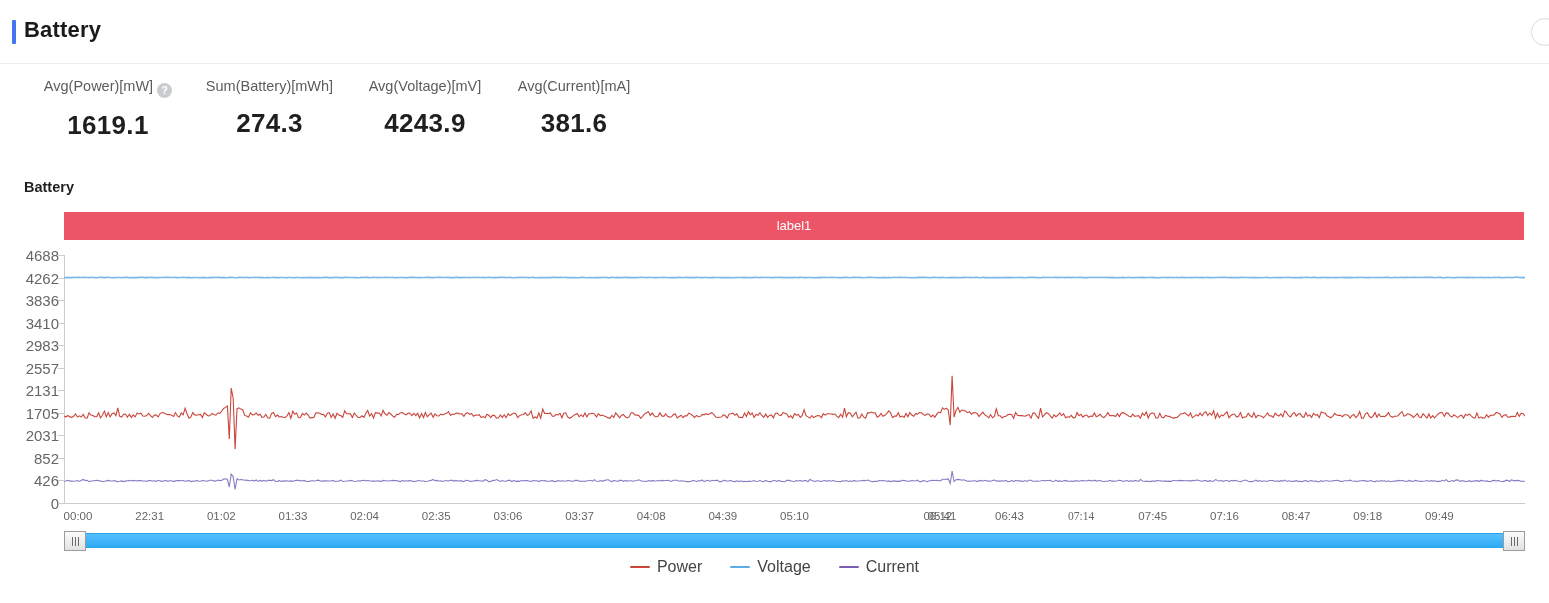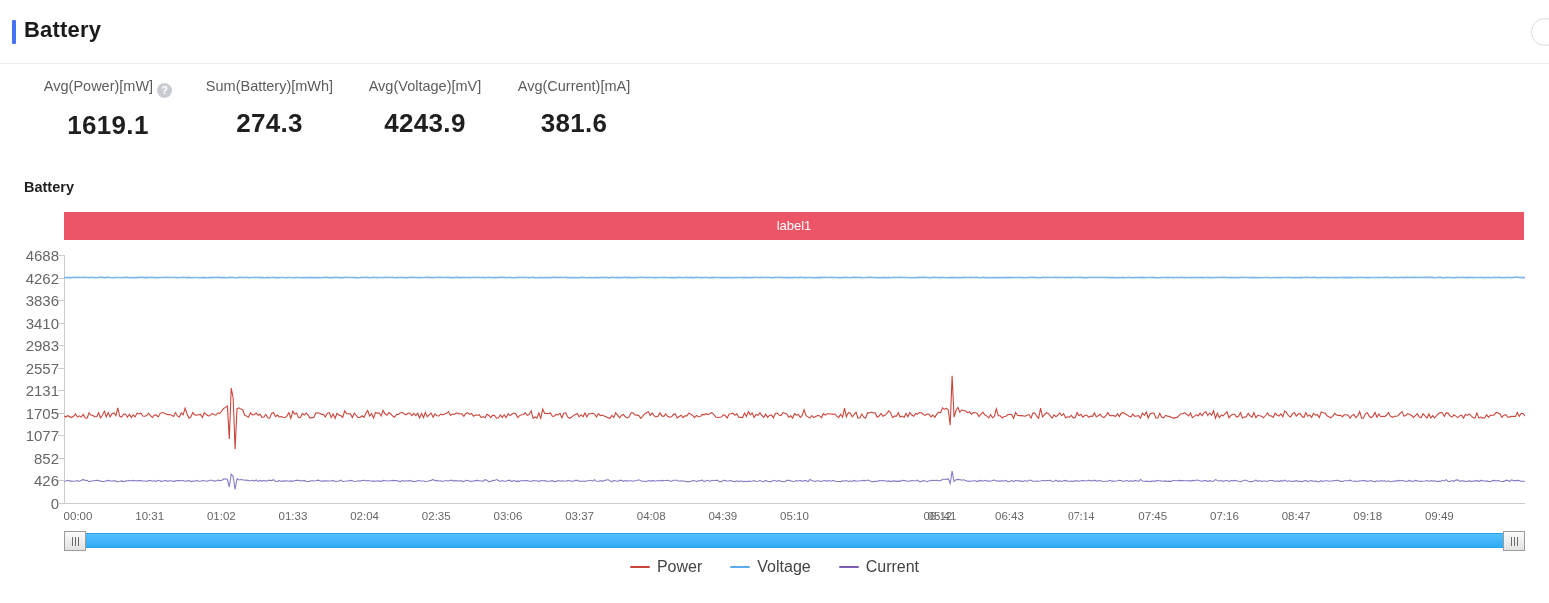--- a/index.html
+++ b/index.html
@@ -285,32 +285,32 @@
       <div class="y-tick" style="top: 122.608px;">3410</div>
       <div class="y-tick-mark" style="top: 122.608px;"></div>
       <div class="y-tick" style="top: 145.196px;">2983</div>
       <div class="y-tick-mark" style="top: 145.196px;"></div>
       <div class="y-tick" style="top: 167.732px;">2557</div>
       <div class="y-tick-mark" style="top: 167.732px;"></div>
       <div class="y-tick" style="top: 190.268px;">2131</div>
       <div class="y-tick-mark" style="top: 190.268px;"></div>
       <div class="y-tick" style="top: 212.804px;">1705</div>
       <div class="y-tick-mark" style="top: 212.804px;"></div>
-      <div class="y-tick" style="top: 235.34px;">1077</div>
+      <div class="y-tick" style="top: 235.34px;">2031</div>
       <div class="y-tick-mark" style="top: 235.34px;"></div>
       <div class="y-tick" style="top: 257.928px;">852</div>
       <div class="y-tick-mark" style="top: 257.928px;"></div>
       <div class="y-tick" style="top: 280.464px;">426</div>
       <div class="y-tick-mark" style="top: 280.464px;"></div>
       <div class="y-tick" style="top: 303px;">0</div>
       <div class="y-tick-mark" style="top: 303px;"></div>
     </div>
   <div id="x-ticks">
       <div class="x-tick" style="left: 78px;">00:00</div>
-      <div class="x-tick" style="left: 149.65px;">10:31</div>
+      <div class="x-tick" style="left: 149.65px;">22:31</div>
       <div class="x-tick" style="left: 221.3px;">01:02</div>
       <div class="x-tick" style="left: 292.95px;">01:33</div>
       <div class="x-tick" style="left: 364.6px;">02:04</div>
       <div class="x-tick" style="left: 436.25px;">02:35</div>
       <div class="x-tick" style="left: 507.9px;">03:06</div>
       <div class="x-tick" style="left: 579.55px;">03:37</div>
       <div class="x-tick" style="left: 651.2px;">04:08</div>
       <div class="x-tick" style="left: 722.85px;">04:39</div>
       <div class="x-tick" style="left: 794.5px;">05:10</div>
       <div class="x-tick" style="left: 898px; margin-left: 44px;">05:41</div>

